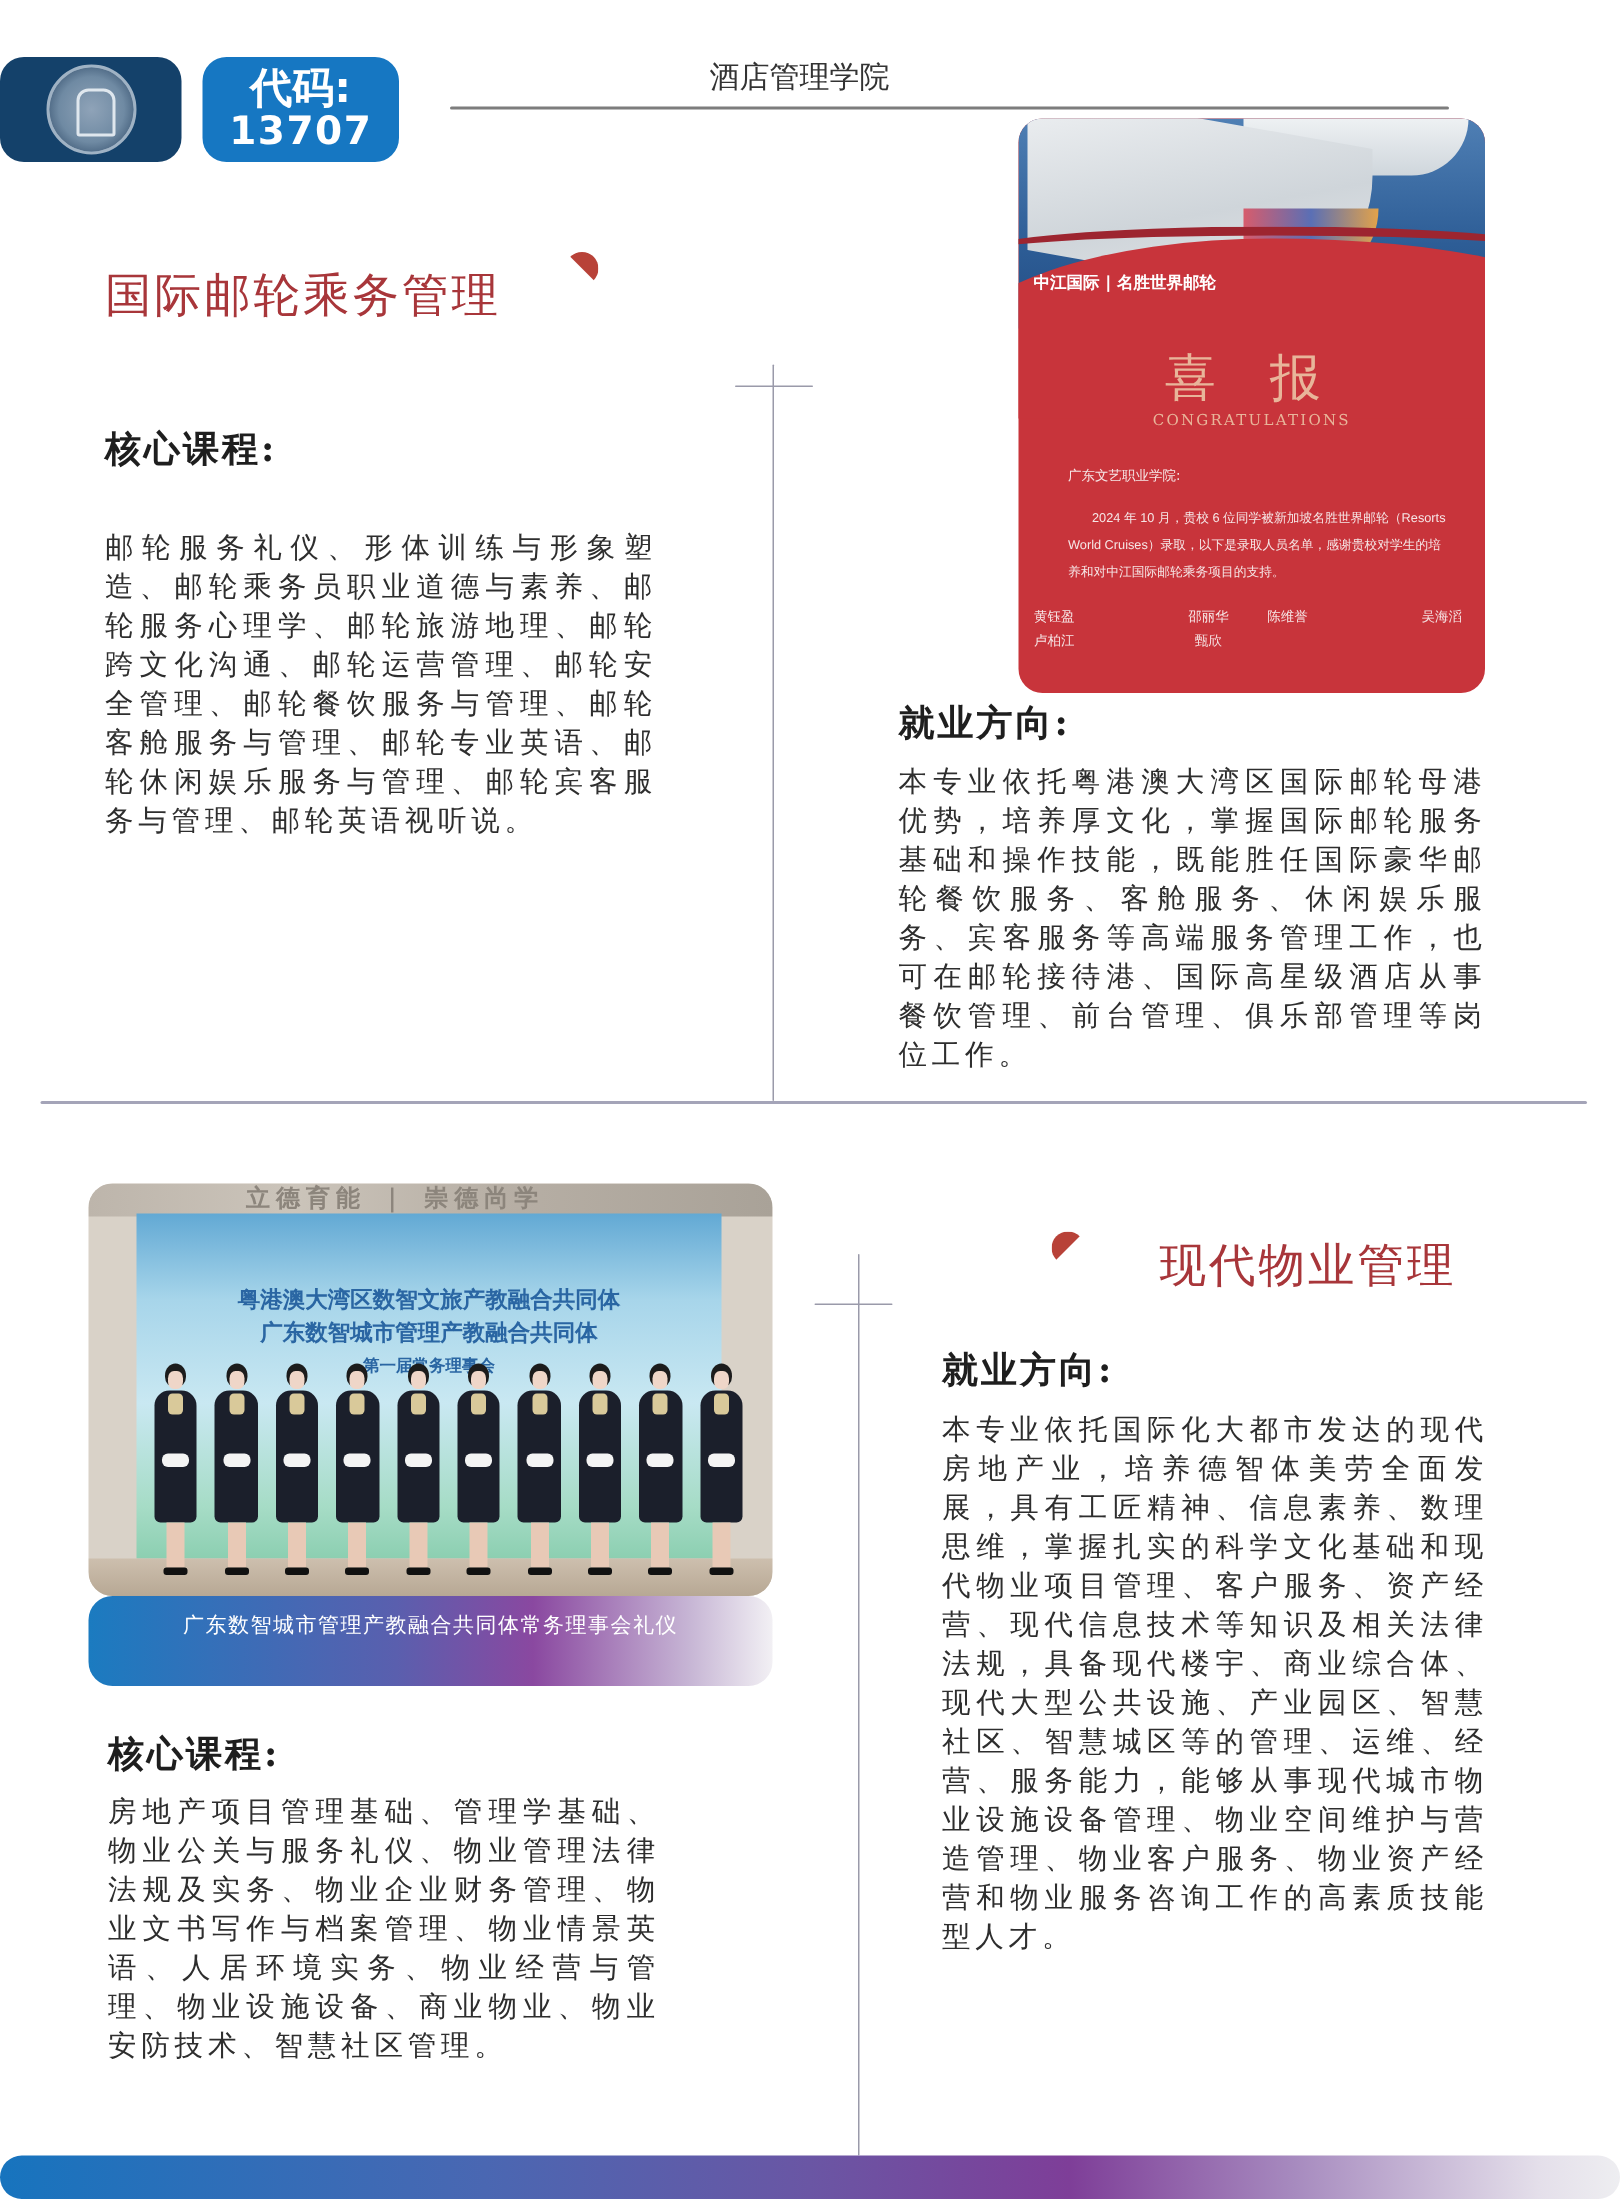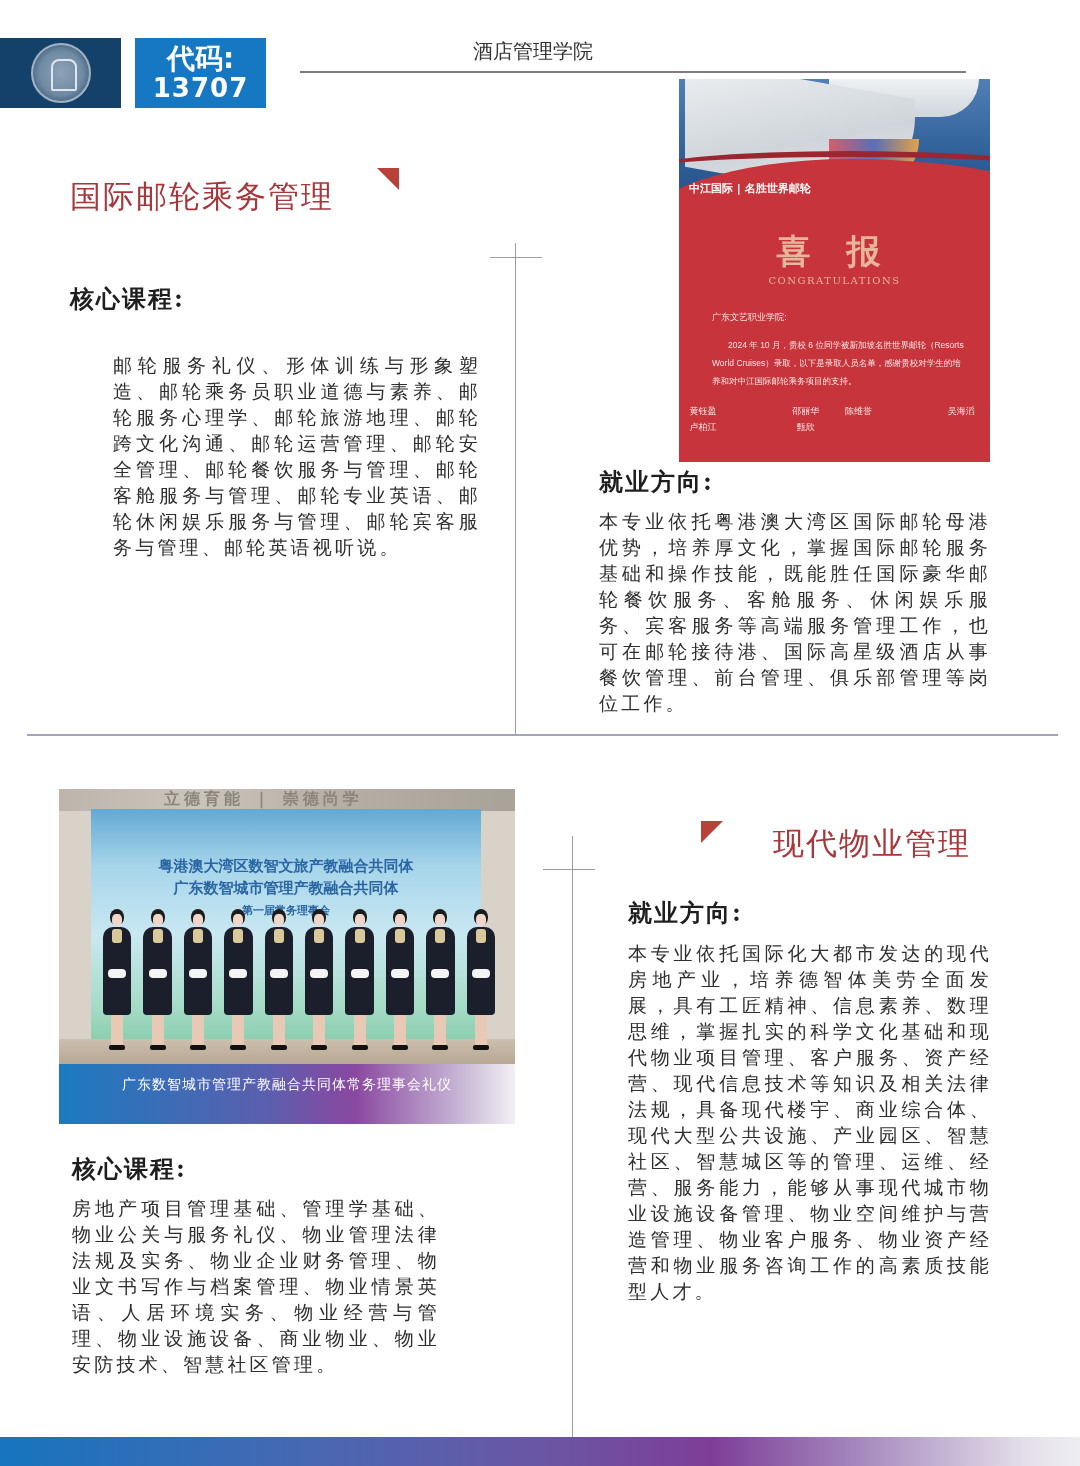--- a/index.html
+++ b/index.html
@@ -1,19 +1,19 @@
 <!DOCTYPE html>
 <html><head>
 <meta charset="utf-8">
 <style>
   * { margin: 0; padding: 0; box-sizing: border-box; }
   html, body { width: 1080px; height: 1466px; background: #ffffff; overflow: hidden; }
   body { position: relative; font-family: "DejaVu Serif", "Liberation Serif", serif; color: #2a2a2a; }
 
-  .abs { position: absolute; }
+  .abs { position: absolute; border-radius: 16px; }
 
   
   .logo-box { left: 0; top: 38px; width: 121px; height: 70px; background: #14416a; display:flex; align-items:center; justify-content:center; }
   .seal { width: 60px; height: 60px; border-radius: 50%; background: radial-gradient(circle, #8fa3b8 0%, #6f8aa3 55%, #55708b 70%, #8ea2b6 72%, #5d7690 100%); border: 2px solid #9fb2c4; position: relative; }
   .seal::after { content:""; position:absolute; left:18px; top:14px; width:22px; height:28px; border:2px solid #dfe7ee; border-radius: 8px 8px 2px 2px; }
   .code-box { left: 135px; top: 38px; width: 131px; height: 70px; background: #1677c2; color: #fff; display:flex; flex-direction:column; align-items:center; justify-content:center; font-family: "DejaVu Sans", sans-serif; font-weight: bold; line-height: 1; }
   .code-box .l1 { font-size: 28px; }
   .code-box .l2 { font-size: 26px; letter-spacing: 1px; margin-top: 2px; }
   .header-title { left: 300px; top: 38px; width: 466px; text-align: center; font-size: 20px; color: #333; }
   .header-rule { left: 300px; top: 71px; width: 666px; height: 2px; background: #7d7d7d; }
@@ -34,21 +34,21 @@
 
   
   .poster { left: 679px; top: 79px; width: 311px; height: 383px; background: #c8343b; overflow: hidden; }
   .poster .sea { position:absolute; left:0; top:0; width:100%; height:140px; background: linear-gradient(180deg, #4f7fb4 0%, #2d5d96 60%, #234d84 100%); }
   .poster .ship1 { position:absolute; left:6px; top:0; width:230px; height:108px; background: linear-gradient(160deg, #f0f2f4 0%, #cfd5da 55%, #e7e9eb 100%); border-radius: 0 0 90px 0; transform: skewY(10deg); }
   .poster .ship1-bow { position:absolute; left:150px; top:60px; width:90px; height:50px; background: linear-gradient(90deg, #d75c6c 0%, #5a6fb5 50%, #e2a24a 100%); border-radius: 0 0 60px 0; }
   .poster .ship2 { position:absolute; left:150px; top:0; width:150px; height:38px; background: linear-gradient(180deg, #eef1f3, #cfd6dc); border-radius: 0 0 40px 0; }
   .poster .wave { position:absolute; left:-40px; top:80px; width:420px; height:120px; background: #c8343b; border-radius: 50% 50% 0 0 / 60% 40% 0 0; }
   .poster .wave2 { position:absolute; left:-40px; top:72px; width:420px; height:40px; border-top: 6px solid #9d2530; border-radius: 50% 50% 0 0; }
   .poster .brands { position:absolute; left:10px; top:102px; font-family:"DejaVu Sans", sans-serif; font-size: 11px; color:#fff; font-weight:bold; white-space:nowrap; }
-  .poster .xb { position:absolute; left:0; width:100%; top:150px; text-align:center; font-size: 34px; font-weight:bold; color:#e8b59a; letter-spacing: 36px; padding-left: 24px; }
+  .poster .xb { position:absolute; left:0; width:100%; top:150px; text-align:center; font-size: 34px; font-weight:normal; color:#e8b59a; letter-spacing: 36px; padding-left: 24px; }
   .poster .congr { position:absolute; left:0; width:100%; top:196px; text-align:center; font-size: 10px; color:#e8b59a; letter-spacing: 1.5px; }
   .poster .p-addr { position:absolute; left:33px; top:232px; font-family:"DejaVu Sans", sans-serif; font-size: 9px; color:#f6e6e6; }
   .poster .p-body { position:absolute; left:33px; top:257px; width:256px; font-family:Liberation Sans, sans-serif; font-size: 8.5px; line-height: 18px; color:#f6e6e6; text-indent: 16px; }
   .poster .names { position:absolute; left:0; top:326px; width:100%; display:grid; grid-template-columns: 1fr 1fr 1fr 1fr; row-gap: 3px; font-family:"DejaVu Sans", sans-serif; font-size: 9px; color:#f6e6e6; }
   .poster .names span { text-align:center; }
   .poster .names span:nth-child(odd) { padding-right: 30px; }
   .poster .names span:nth-child(even) { padding-left: 20px; }
 
   
   .photo { left: 59px; top: 789px; width: 456px; height: 275px; overflow: hidden; background: #d9d2c8; }
@@ -84,21 +84,21 @@
   <div class="l1">代码:</div>
   <div class="l2">13707</div>
 </div>
 <div class="abs header-title">酒店管理学院</div>
 <div class="abs header-rule"></div>
 
 <div class="abs major-title" style="left:70px; top:176px;">国际邮轮乘务管理</div>
 <div class="abs flag flag-tr" style="left:377px; top:168px;"></div>
 
 <div class="abs sub-head" style="left:70px; top:283px;">核心课程:</div>
-<div class="abs body-text" style="left:70px; top:352px; width:368px;margin-left:43px;">邮轮服务礼仪、形体训练与形象塑造、邮轮乘务员职业道德与素养、邮轮服务心理学、邮轮旅游地理、邮轮跨文化沟通、邮轮运营管理、邮轮安全管理、邮轮餐饮服务与管理、邮轮客舱服务与管理、邮轮专业英语、邮轮休闲娱乐服务与管理、邮轮宾客服务与管理、邮轮英语视听说。</div>
+<div class="abs body-text" style="left:70px; top:352px; width:368px;">邮轮服务礼仪、形体训练与形象塑造、邮轮乘务员职业道德与素养、邮轮服务心理学、邮轮旅游地理、邮轮跨文化沟通、邮轮运营管理、邮轮安全管理、邮轮餐饮服务与管理、邮轮客舱服务与管理、邮轮专业英语、邮轮休闲娱乐服务与管理、邮轮宾客服务与管理、邮轮英语视听说。</div>
 
 <div class="abs vline" style="left:515px; top:243px; height:491px;"></div>
 <div class="abs hline" style="left:490px; top:257px; width:52px;"></div>
 
 <div class="abs poster">
   <div class="sea"></div>
   <div class="ship2"></div>
   <div class="ship1"></div>
   <div class="ship1-bow"></div>
   <div class="wave2"></div>

